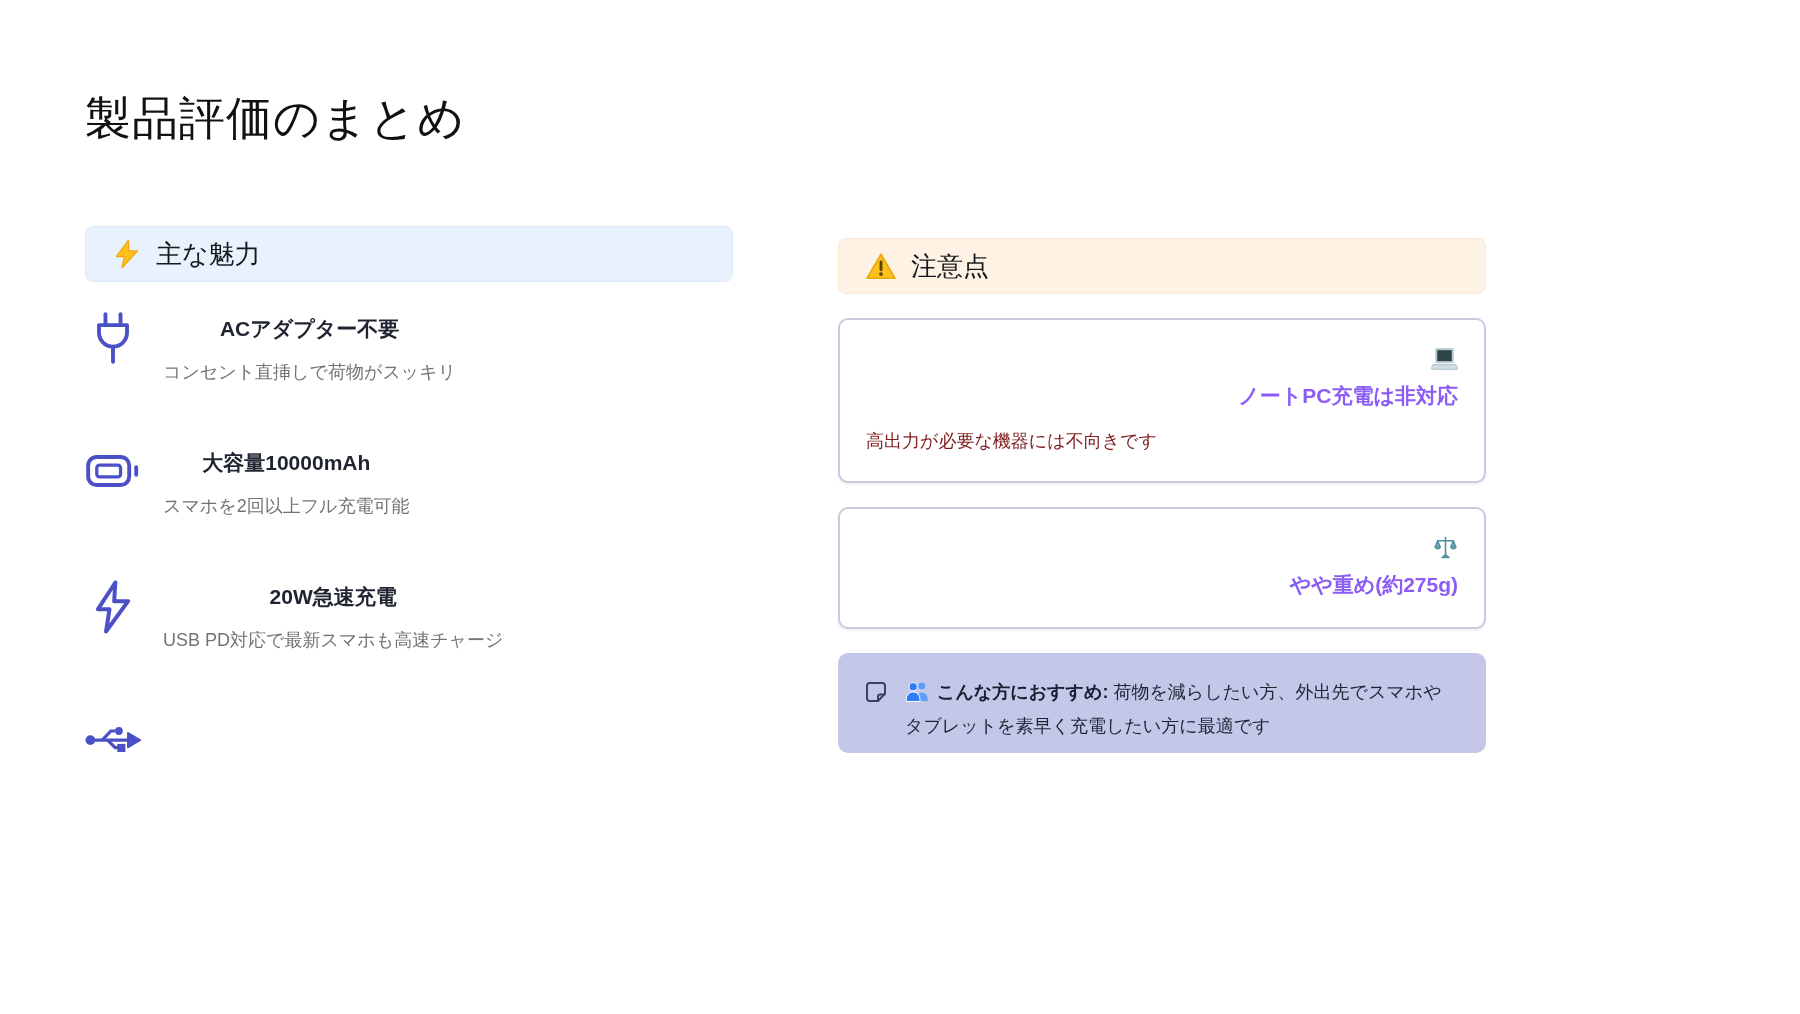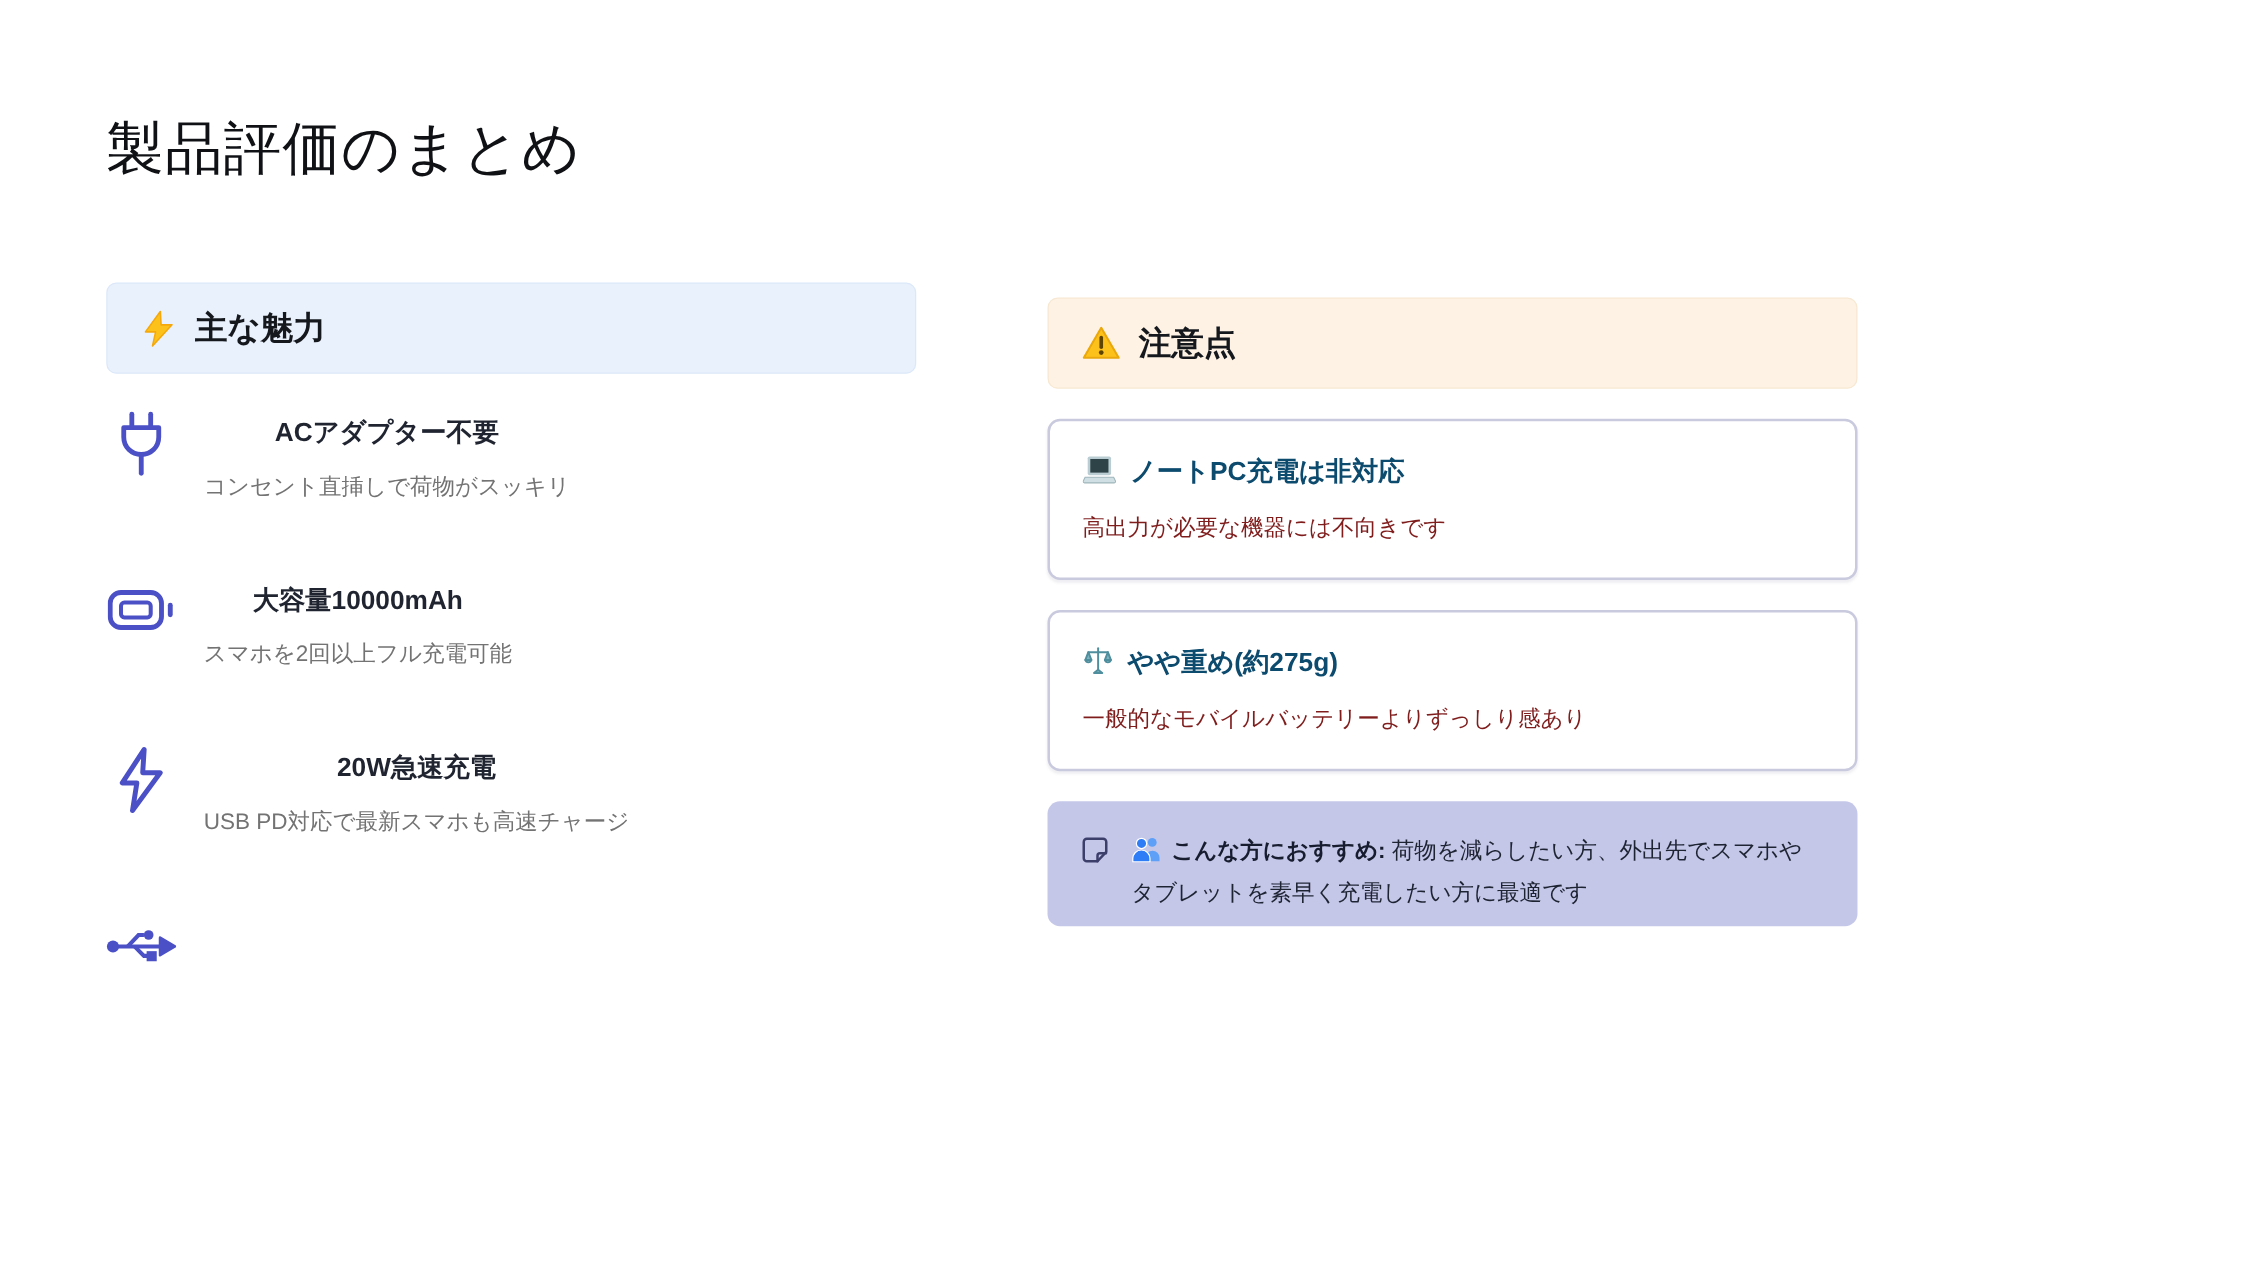--- a/index.html
+++ b/index.html
@@ -16,28 +16,28 @@
     font-size: 46px;
     font-weight: 400;
     margin: 0 0 76px 0;
     color: #0f1115;
     letter-spacing: 1px;
   }
   .columns { display: flex; gap: 105px; align-items: flex-start; }
   .col { width: 648px; }
 
   .col-header {
-    height: 73px;
+    height: 56px;
     border-radius: 8px;
     display: flex;
     align-items: center;
     gap: 14px;
     padding: 0 26px;
     font-size: 26px;
-    font-weight: 700;
+    font-weight: 400;
     color: #15181d;
   }
   .pros-header { background: #e9f1fc; border: 1px solid #dce8f9; }
   .cons-header { background: #fdf2e3; border: 1px solid #f7e8d2; margin-top: 12px; }
   .col-header .hdr-icon { display: flex; align-items: center; }
 
   
   .features { margin-top: 28px; text-align: center; }
   .feature { display: flex; margin-bottom: 60px; }
   .feature-icon {
@@ -64,25 +64,26 @@
     border: 2px solid #c9cade;
     border-radius: 10px;
     background: #fff;
     padding: 26px 26px 28px 26px;
     margin-top: 24px;
     box-shadow: 0 2px 2px rgba(120,120,160,0.12);
   }
   .card-title {
     font-size: 21px;
     font-weight: 700;
-    color: #0c4a6e;
+    color: #8b5cf6;
     margin: 0;
     display: flex;
-    align-items: flex-start;
+    align-items: flex-end;
     gap: 11px;
+    flex-direction: column;
   }
   .card-desc {
     font-size: 18px;
     color: #7f1d1d;
     margin: 19px 0 0 0;
   }
 
   .recommend {
     background: #c5c7e9;
     border-radius: 10px;
@@ -214,21 +215,20 @@
               <line x1="4.5" y1="5.5" x2="19.5" y2="5.5"></line>
               <path d="M4.5 5.5 L2.2 11.5 H6.8 Z" fill="#7fb3bf"></path>
               <path d="M2.2 11.5 a2.4 2.4 0 0 0 4.6 0"></path>
               <path d="M19.5 5.5 L17.2 11.5 H21.8 Z" fill="#7fb3bf"></path>
               <path d="M17.2 11.5 a2.4 2.4 0 0 0 4.6 0"></path>
               <path d="M12 19 L8.8 21.5 H15.2 Z" fill="#7fb3bf"></path>
             </svg>
           </span>
           <span>やや重め(約275g)</span>
         </h3>
-        <p class="card-desc">一般的なモバイルバッテリーよりずっしり感あり</p>
       </div>
 
       <div class="recommend">
         <span class="recommend-icon">
           <svg width="24" height="24" viewBox="0 0 24 24" fill="none" stroke="#3d3f6b" stroke-width="2" stroke-linecap="round" stroke-linejoin="round">
             <path d="M5.5 3 h13 a2.5 2.5 0 0 1 2.5 2.5 v8 l-7 7.5 h-8.5 a2.5 2.5 0 0 1 -2.5 -2.5 v-13 a2.5 2.5 0 0 1 2.5 -2.5 z"></path>
             <path d="M14 21 v-4.5 a2 2 0 0 1 2 -2 h4.8"></path>
           </svg>
         </span>
         <p class="recommend-text">

